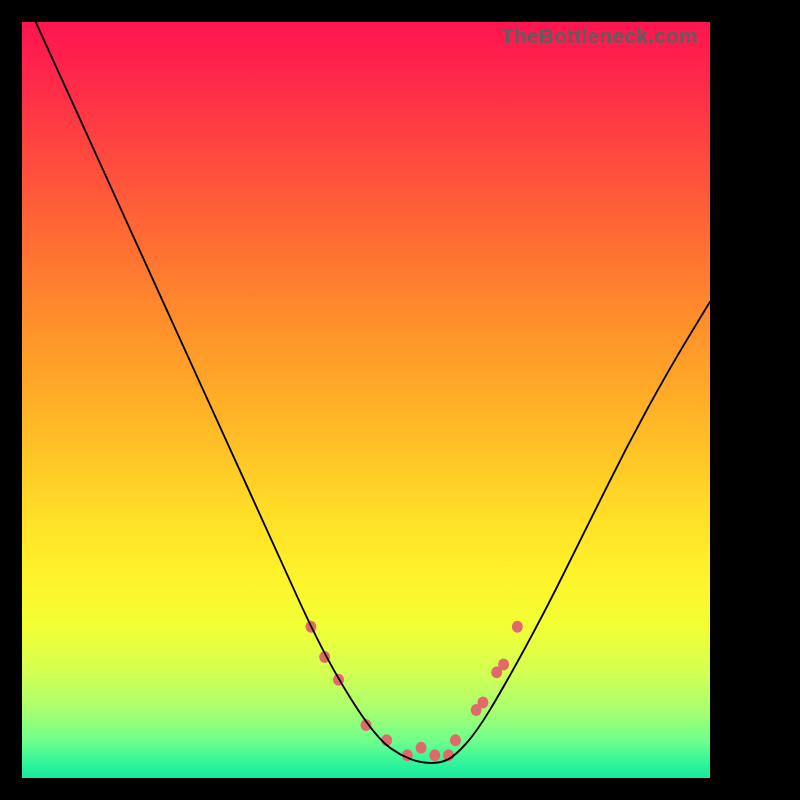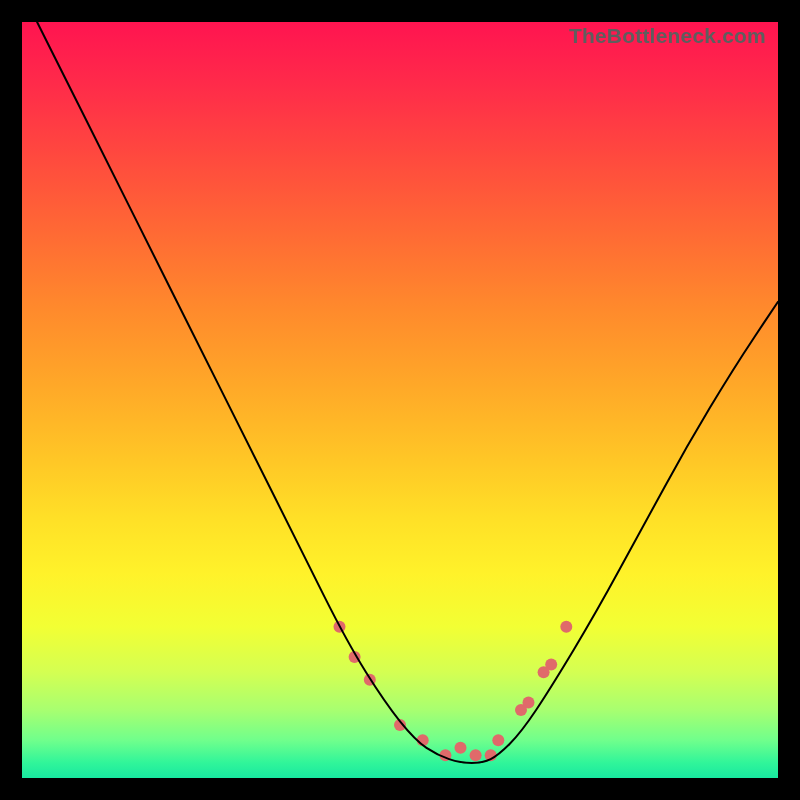--- a/index.html
+++ b/index.html
@@ -13,21 +13,21 @@
   .stage {
     position: relative;
     width: 800px;
     height: 800px;
     background: #000;
   }
   .plot {
     position: absolute;
     left: 22px;
     top: 22px;
-    width: 756px;
+    width: 688px;
     height: 756px;
     overflow: hidden;
   }
   .gradient {
     position: absolute;
     inset: 0;
     background: linear-gradient(
       to bottom,
       #ff1450 0%,
       #ff2a4a 8%,

